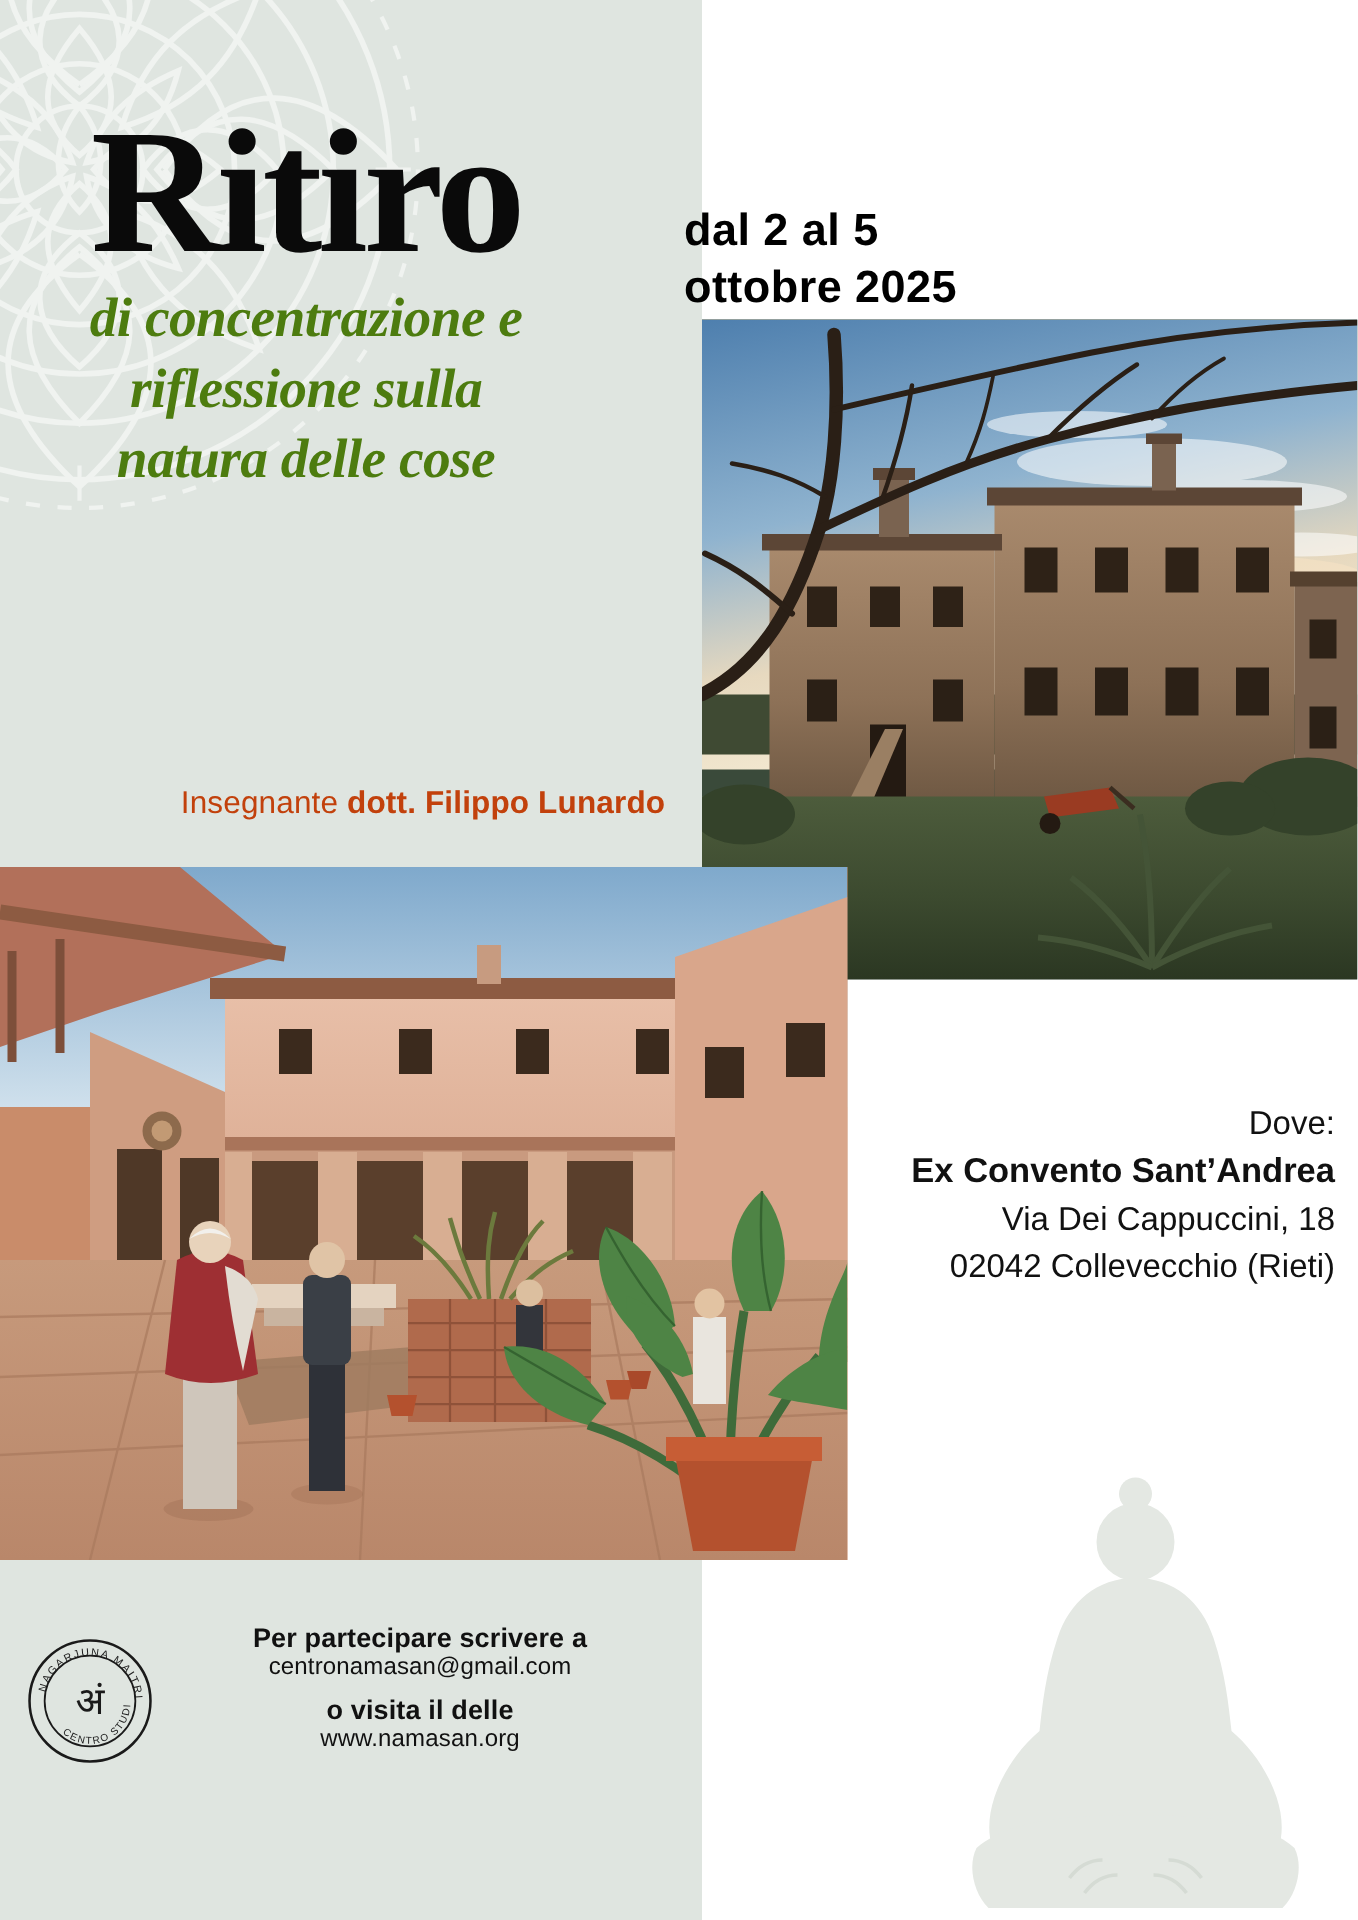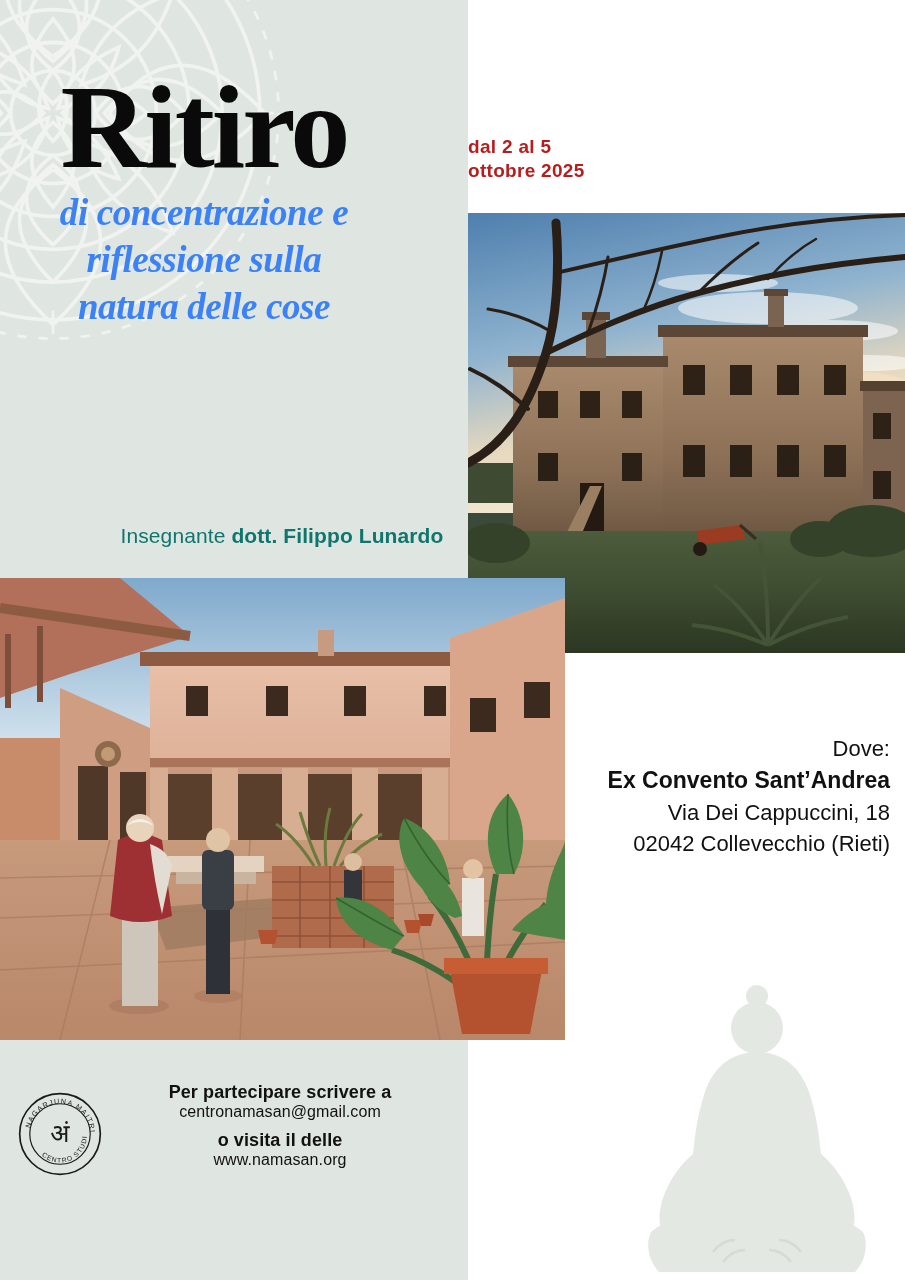--- a/index.html
+++ b/index.html
@@ -59,45 +59,45 @@
     font-stretch: condensed;
     transform: scaleX(1.02);
   }
   .subtitle {
     margin-top: 6px;
     font-family: "Liberation Serif", serif;
     font-style: italic;
     font-weight: bold;
     font-size: 37px;
     line-height: 1.28;
-    color: #3b82f6;
+    color: #4d7c0f;
     letter-spacing: -0.4px;
   }
 
   
   .teacher {
     position: absolute;
     left: 0; top: 524px;
     width: 564px;
     text-align: center;
     font-size: 21px;
-    color: #0f766e;
+    color: #c2410c;
     letter-spacing: .1px;
   }
   .teacher b { font-weight: bold; }
 
   
   .dates {
     position: absolute;
-    left: 468px; top: 135px;
+    left: 456px; top: 135px;
     font-weight: bold;
-    font-size: 19px;
+    font-size: 30px;
     line-height: 1.28;
     letter-spacing: .3px;
-    color: #b91c1c;
+    color: #000000;
   }
 
   
   .photo-top {
     position: absolute;
     left: 468px; top: 213px;
     width: 437px; height: 440px;
     overflow: hidden;
     background: #3a4a3a;
   }

